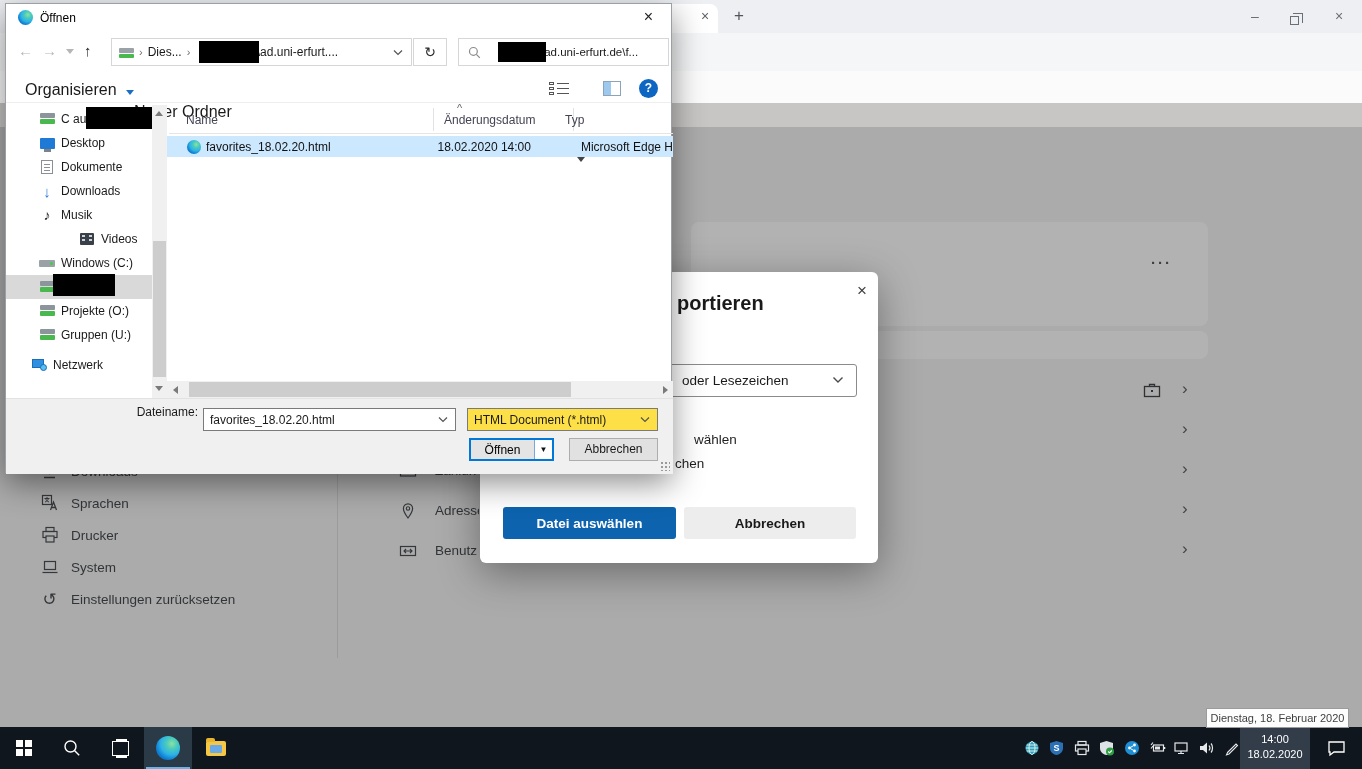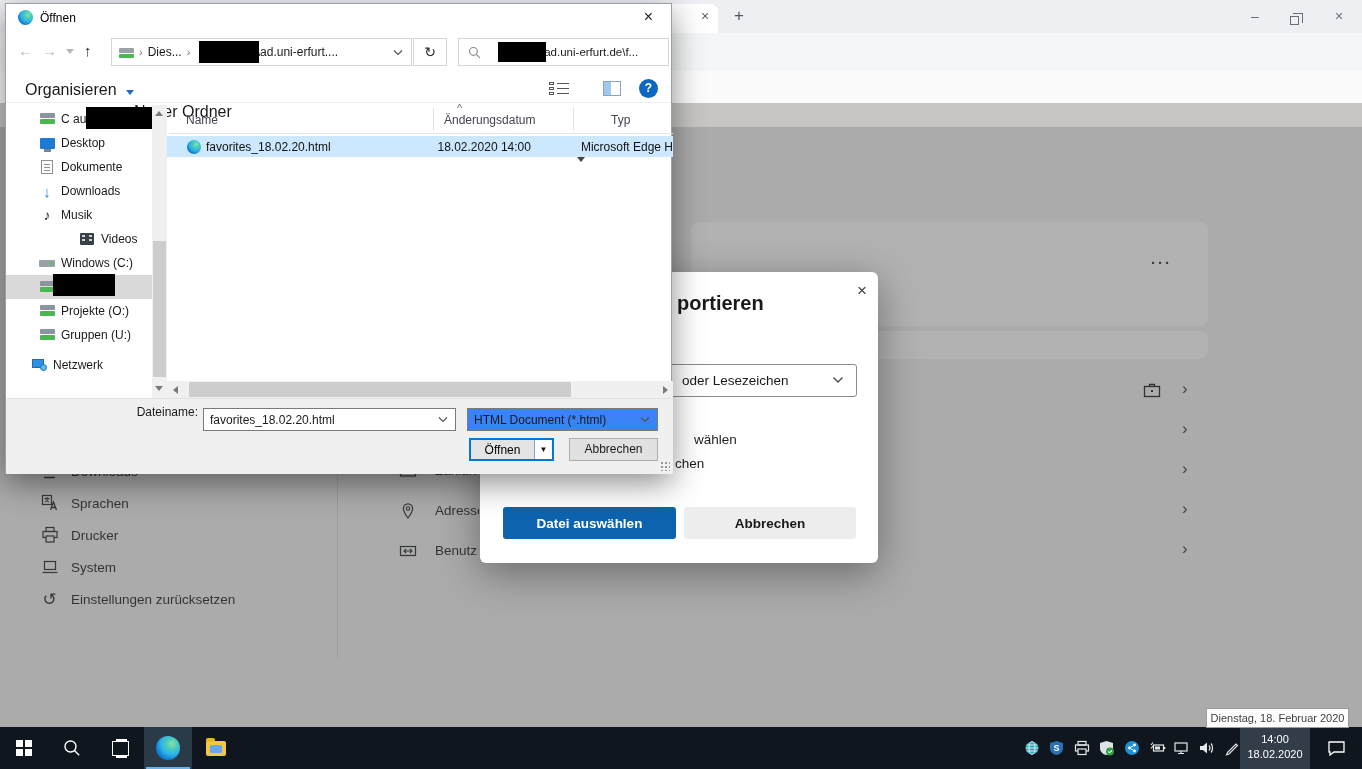--- a/index.html
+++ b/index.html
@@ -110,21 +110,21 @@
   .frow .edge-ball { width:14px; height:14px; margin-left:20px; flex:0 0 14px; }
   .fcell { font-size:12px; color:#111; white-space:nowrap; }
   .hscroll { left:161px; top:377px; width:506px; height:17px; background:#f0f0f0; }
   .hthumb { position:absolute; left:22px; top:1px; width:382px; height:15px; background:#cdcdcd; }
   .harrow { position:absolute; top:5px; }
   
   .fd-bottom { left:0; top:394px; width:667px; height:76px; background:#f0f0f0; border-top:1px solid #e2e2e2; }
   .fn-label { position:absolute; left:110px; top:6px; width:82px; text-align:right; font-size:12px; }
   .fn-combo { position:absolute; left:197px; top:9px; width:253px; height:23px; background:#fff; border:1px solid #7a7a7a; display:flex; align-items:center; }
   .fn-combo .cval { margin-left:6px; font-size:12px; }
-  .ft-combo { position:absolute; left:461px; top:9px; width:191px; height:23px; background:#3b82f6; border:1px solid #7a7a7a; display:flex; align-items:center; }
+  .ft-combo { position:absolute; left:461px; top:9px; width:191px; height:23px; background:#fde047; border:1px solid #7a7a7a; display:flex; align-items:center; }
   .ft-combo .cval { margin-left:6px; font-size:12px; }
   .combo-chev { margin-left:auto; margin-right:7px; }
   .open-split { position:absolute; left:463px; top:39px; width:85px; height:23px; border:2px solid #0078d7; background:#e4e4e4; display:flex; }
   .open-main { flex:1; display:flex; align-items:center; justify-content:center; font-size:12px; color:#000; }
   .open-arrow { width:18px; background:#fff; border-left:1px solid #7aa7d9; display:flex; align-items:center; justify-content:center; font-size:8px; color:#111; }
   .cancel-btn { position:absolute; left:563px; top:39px; width:89px; height:23px; border:1px solid #adadad; background:#e1e1e1; text-align:center; line-height:21px; font-size:12px; }
   .grip { position:absolute; right:3px; bottom:3px; width:10px; height:10px; background-image:radial-gradient(#9a9a9a 1px, transparent 1.2px); background-size:4px 4px; }
   .redact { position:absolute; background:#000; }
 
   
@@ -448,21 +448,21 @@
     <span class="vthumb"></span>
     <span class="varrow tri-down" style="top:281px;"></span>
   </div>
 
   <div class="abs lheader">
     <span class="sortcaret">^</span>
     <span class="hcol" style="left:17px;">Name</span>
     <span class="hsep" style="left:264px;"></span>
     <span class="hcol" style="left:275px;">Änderungsdatum</span>
     <span class="hsep" style="left:404px;"></span>
-    <span class="hcol" style="left:442px;">Typ</span>
+    <span class="hcol" style="left:396px;">Typ</span>
   </div>
   <div class="abs frow">
     <span class="edge-ball"></span>
     <span class="fcell" style="margin-left:5px; width:234px;">favorites_18.02.20.html</span>
     <span class="fcell" style="width:145px;">18.02.2020 14:00</span>
     <span class="fcell">Microsoft Edge H</span>
   </div>
   <div class="abs hscroll">
     <span class="harrow tri-left" style="left:6px;"></span>
     <span class="hthumb"></span>

